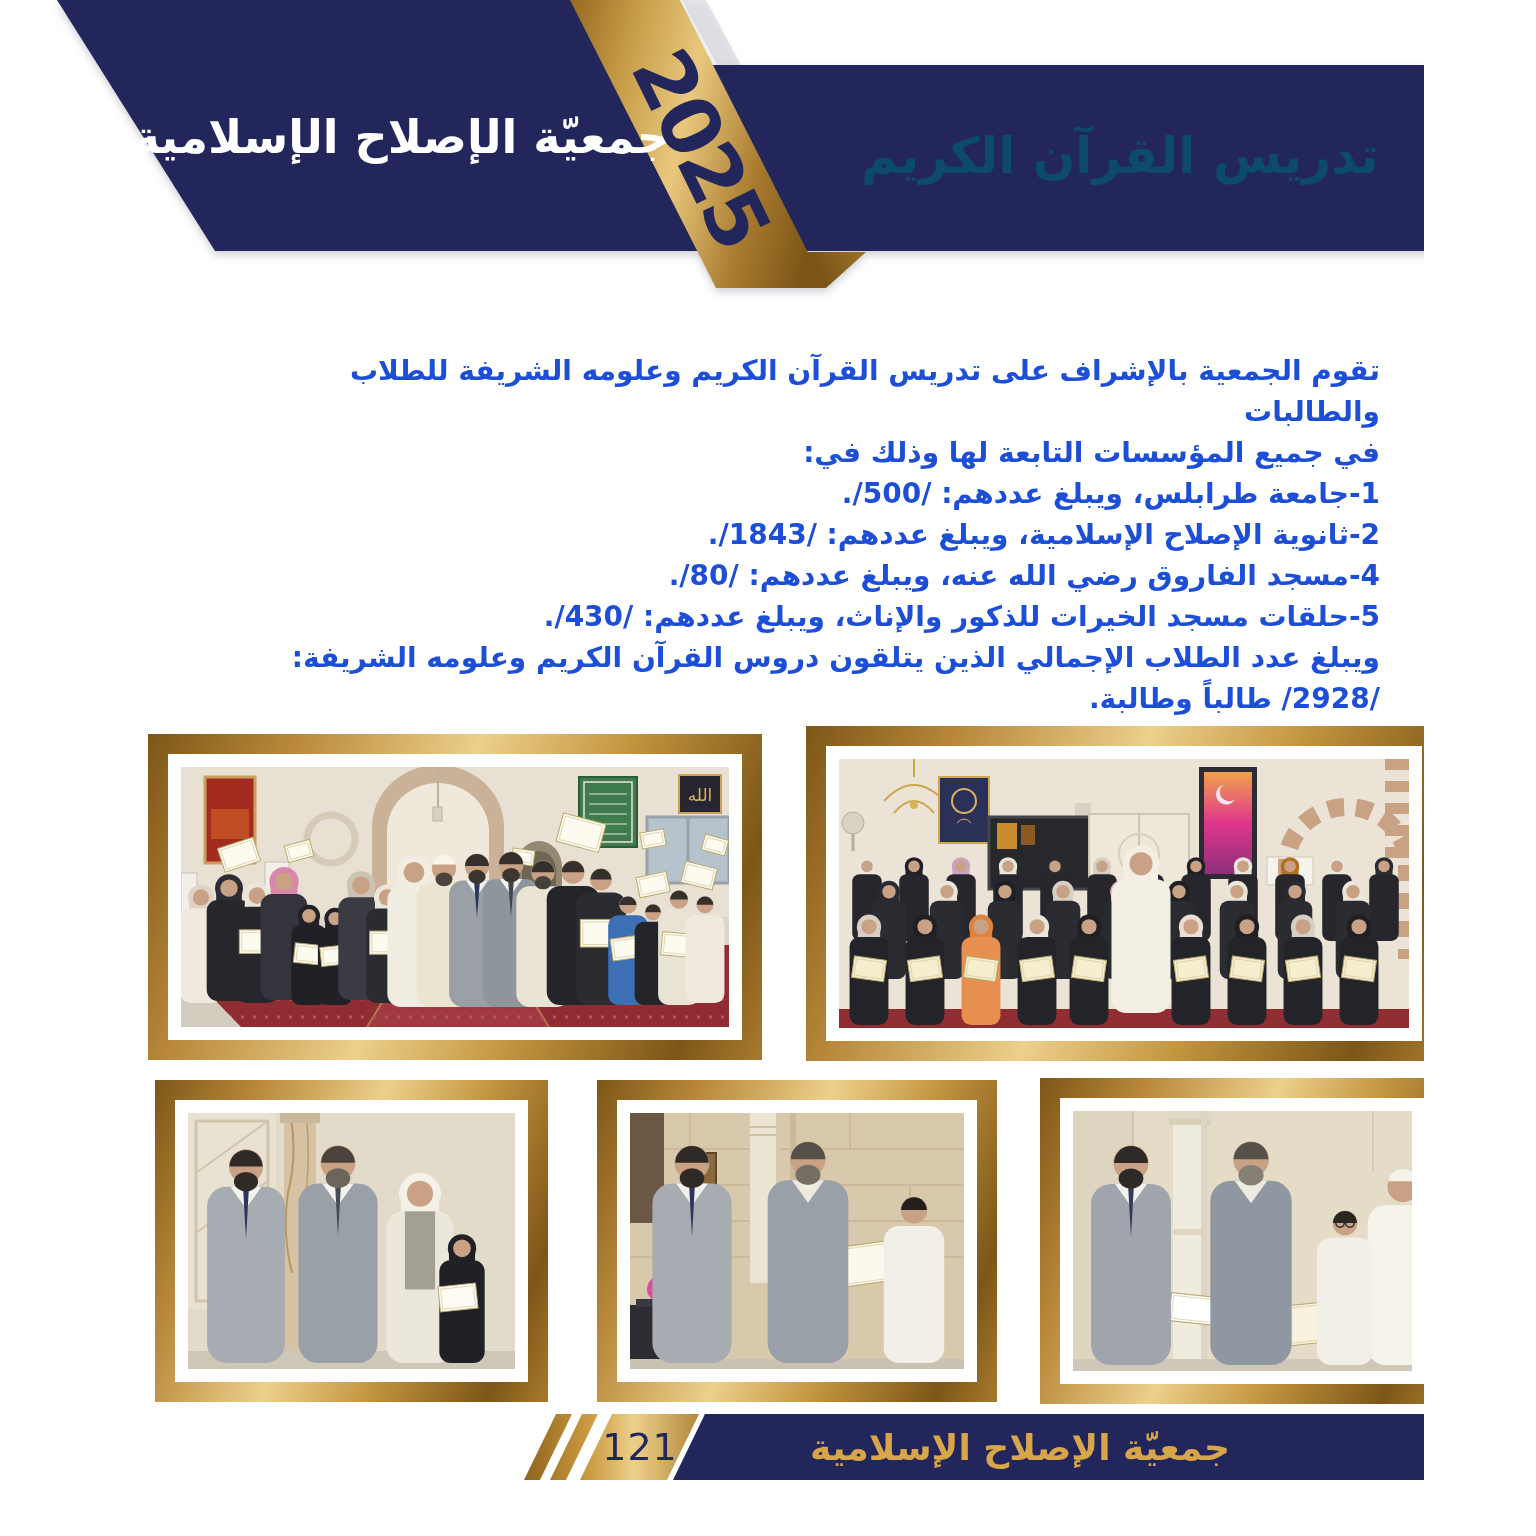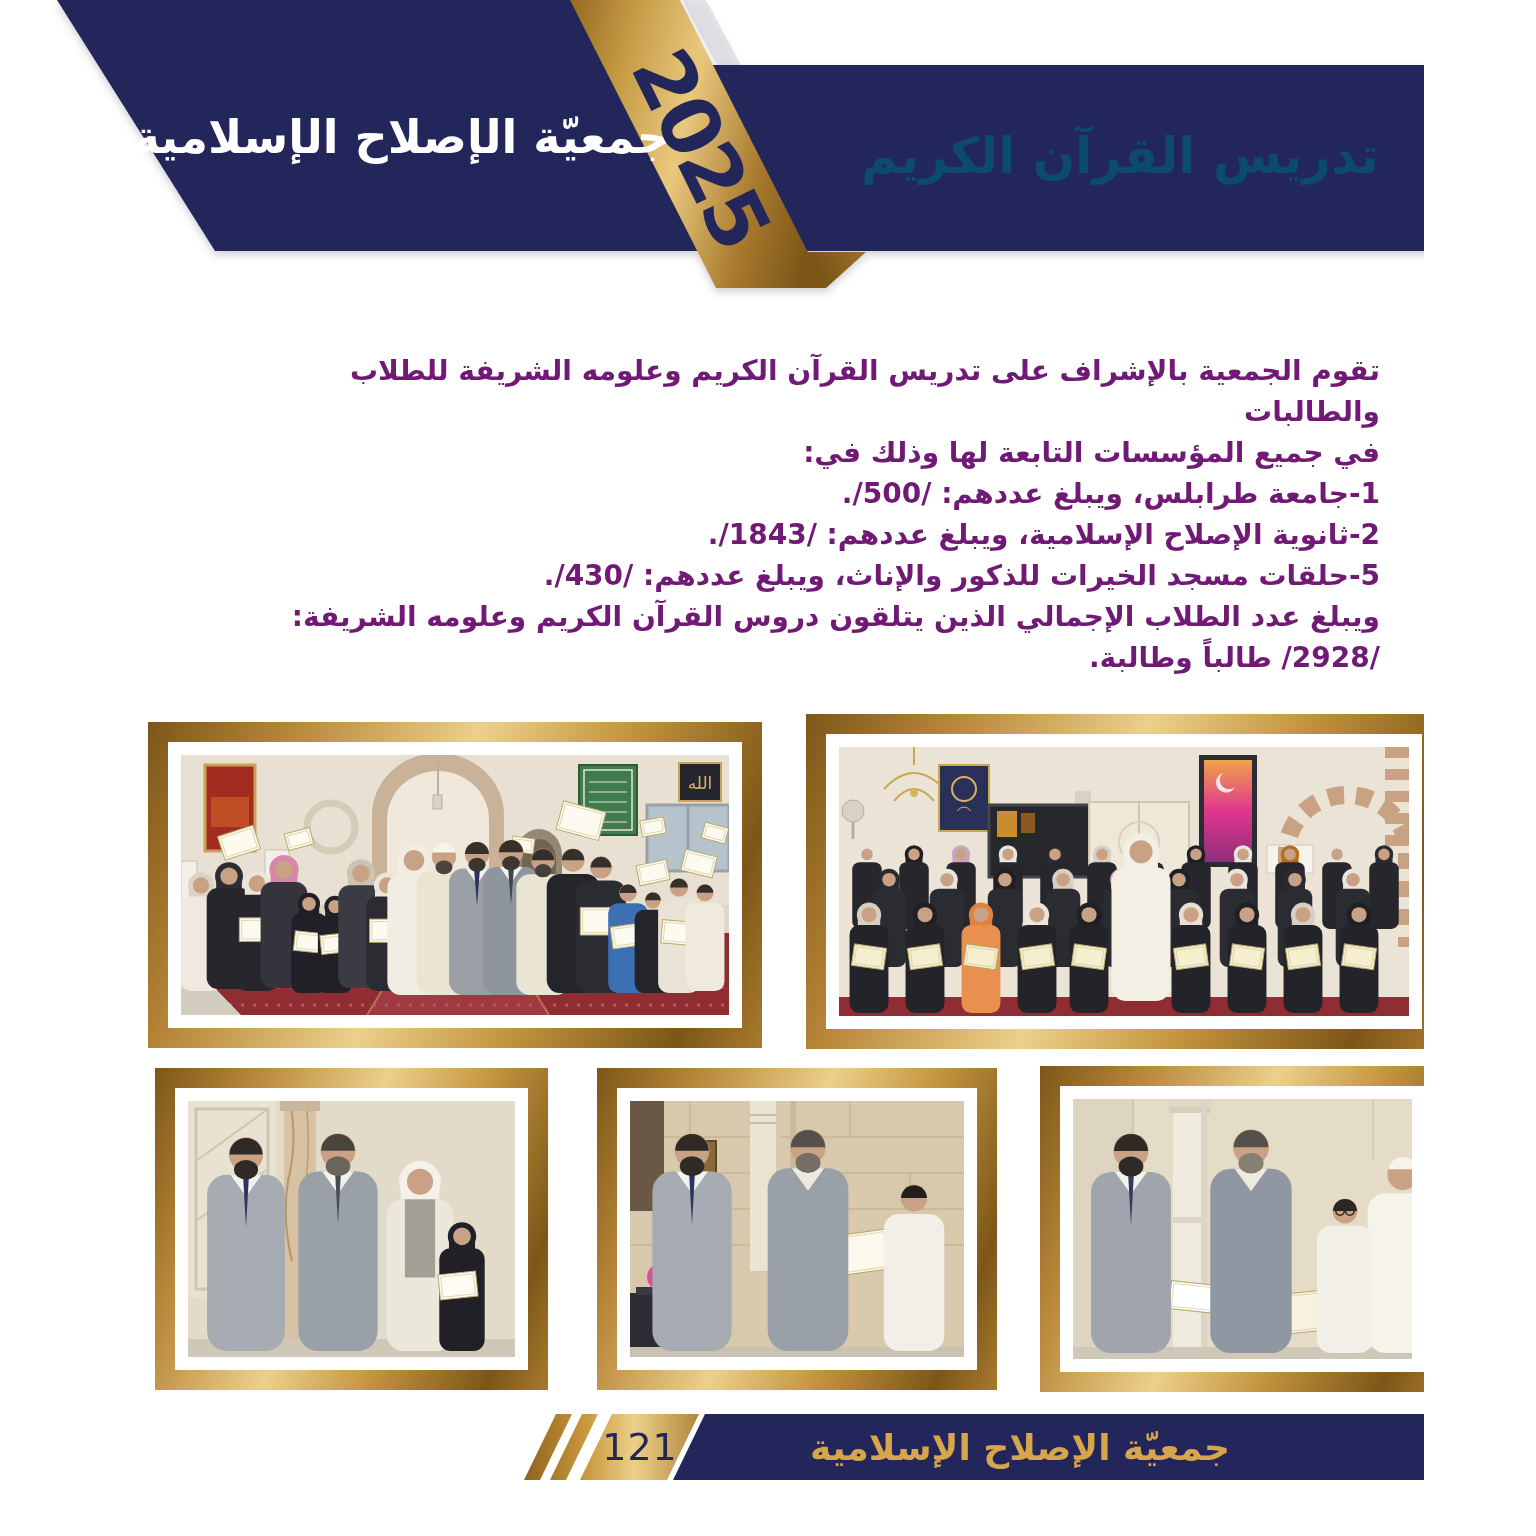--- a/index.html
+++ b/index.html
@@ -9,25 +9,25 @@
   .hdr{position:absolute;left:0;top:0;width:1536px;height:312px;
        filter:drop-shadow(0 4px 4px rgba(40,40,70,.22));}
   .org-callig{position:absolute;left:150px;top:110px;width:520px;text-align:center;
        font-size:46px;font-weight:bold;color:#ffffff;direction:rtl;white-space:nowrap;letter-spacing:1px;}
   .year{position:absolute;left:700px;top:148px;transform:translate(-50%,-50%) rotate(64deg);
        font-size:80px;font-weight:800;color:#22265a;letter-spacing:-4px;white-space:nowrap;}
   .page-title{position:absolute;left:1120px;top:156px;transform:translate(-50%,-50%);
        font-size:50px;font-weight:bold;color:#0c4a6e;direction:rtl;white-space:nowrap;}
   
   .bodytext{position:absolute;right:44px;top:350px;width:1160px;direction:rtl;text-align:right;
-       color:#701a75;font-size:28px;font-weight:bold;line-height:41px;}
+       color:#1d4ed8;font-size:28px;font-weight:bold;line-height:41px;}
   .bodytext p{margin:0;}
   
   .frame{position:absolute;box-sizing:border-box;padding:20px;
-       background:linear-gradient(112deg,#7d5617 0%,#b9883a 20%,#ecd08b 45%,#c4953f 65%,#7d5617 88%,#a87a2e 100%);}
+       background:linear-gradient(112deg,#7d5617 0%,#b9883a 20%,#ecd08b 45%,#c4953f 65%,#7d5617 88%,#a87a2e 100%);margin-top:12px;}
   .mat{background:#ffffff;width:100%;height:100%;box-sizing:border-box;padding:13px;}
   .photo{width:100%;height:100%;display:block;}
   
   .ftr{position:absolute;left:0;top:1406px;width:1536px;height:90px;}
   .pagenum{position:absolute;left:640px;top:1447px;transform:translate(-50%,-50%);
        font-size:38px;font-weight:normal;color:#22265a;letter-spacing:1px;}
   .ftr-org{position:absolute;left:1020px;top:1447px;transform:translate(-50%,-50%);
        font-size:36px;font-weight:bold;color:#d7a64b;direction:rtl;white-space:nowrap;}
 </style>
 </head>
@@ -57,20 +57,21 @@
   </svg>
   <div class="org-callig">جمعيّة الإصلاح الإسلامية</div>
   <div class="year">2025</div>
   <div class="page-title">تدريس القرآن الكريم</div>
 
   <div class="bodytext">
     <p>تقوم الجمعية بالإشراف على تدريس القرآن الكريم وعلومه الشريفة للطلاب والطالبات</p>
     <p>في جميع المؤسسات التابعة لها وذلك في:</p>
     <p>1-جامعة طرابلس، ويبلغ عددهم: /500/.</p>
     <p>2-ثانوية الإصلاح الإسلامية، ويبلغ عددهم: /1843/.</p>
+    <p>4-مسجد الفاروق رضي الله عنه، ويبلغ عددهم: /80/.</p>
     <p>5-حلقات مسجد الخيرات للذكور والإناث، ويبلغ عددهم: /430/.</p>
     <p>ويبلغ عدد الطلاب الإجمالي الذين يتلقون دروس القرآن الكريم وعلومه الشريفة: /2928/ طالباً وطالبة.</p>
   </div>
 
   <div class="frame" style="left:148px;top:722px;width:614px;height:326px">
     <div class="mat">
       <svg class="photo" role="img" viewBox="0 0 548 260" preserveAspectRatio="none" aria-label="Group photo inside a mosque: imams, officials, women and children standing on a red carpet, many holding Quran course certificates">
         <rect width="548" height="260" fill="#e7e0d3"></rect>
         <rect y="150" width="548" height="40" fill="#ddd5c7"></rect>
         <rect x="24" y="10" width="50" height="86" fill="#a32c20" stroke="#caa05a" stroke-width="3"></rect>

